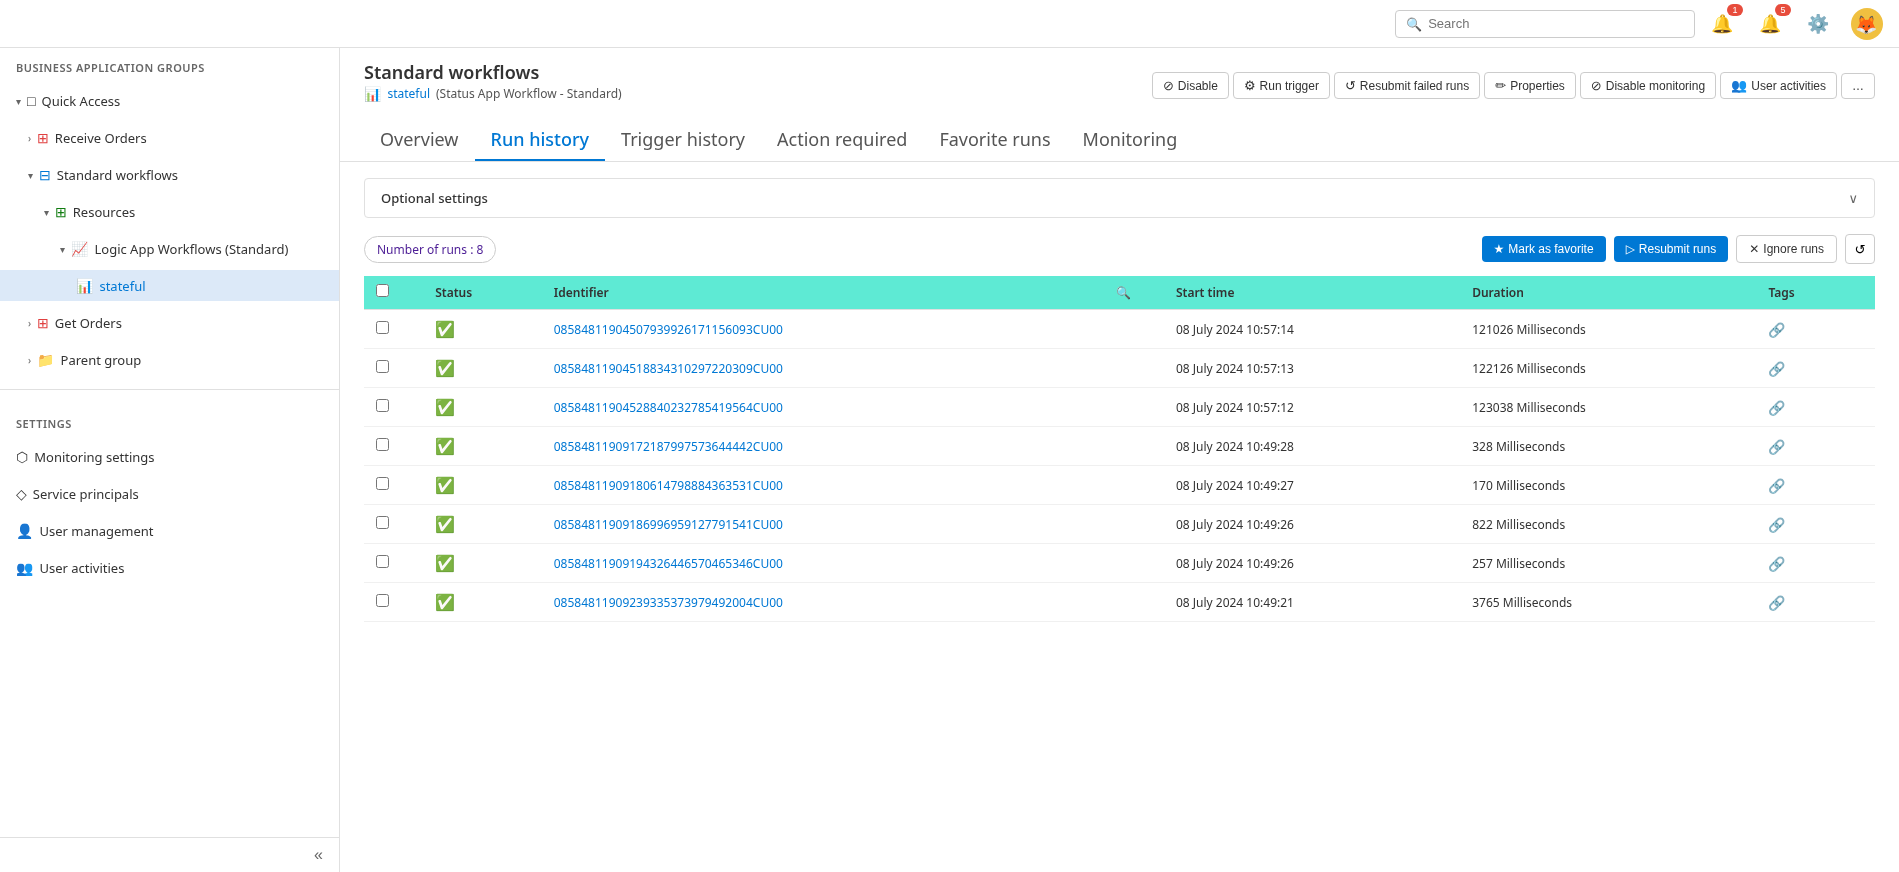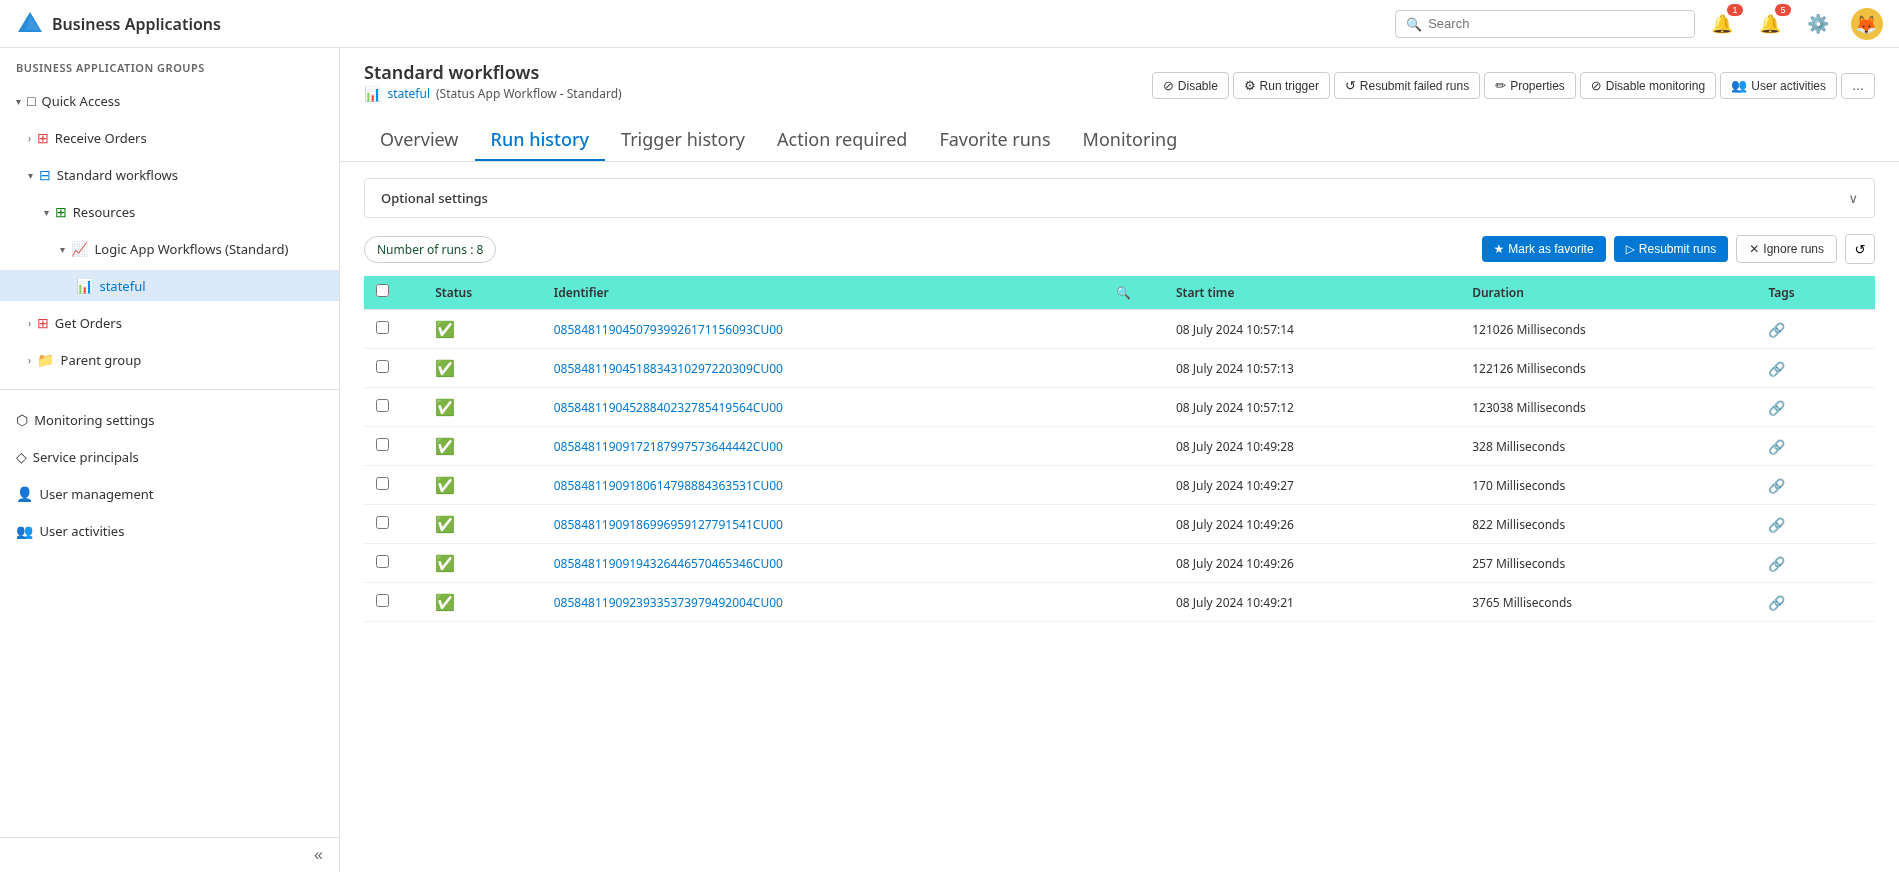--- a/index.html
+++ b/index.html
@@ -126,21 +126,21 @@
     }
     .optional-settings-header span { font-size: 13px; font-weight: 500; }
     .chevron-icon { font-size: 16px; color: #666; }
 
     
     .filters-row {
       display: flex; align-items: center; justify-content: space-between; margin-bottom: 12px;
     }
     .number-badge {
       display: inline-flex; align-items: center; padding: 4px 12px;
-      border: 1px solid #ccc; border-radius: 16px; font-size: 12px; color: #14532d; gap: 4px;
+      border: 1px solid #ccc; border-radius: 16px; font-size: 12px; color: #4c1d95; gap: 4px;
     }
 
     .action-buttons { display: flex; gap: 8px; align-items: center; }
     .btn-primary {
       display: flex; align-items: center; gap: 4px; padding: 6px 12px;
       background: #0078d4; color: #fff; border: none; border-radius: 4px;
       cursor: pointer; font-size: 12px; font-weight: 500;
     }
     .btn-danger {
       display: flex; align-items: center; gap: 4px; padding: 6px 12px;
@@ -174,27 +174,20 @@
     .col-identifier { width: 380px; }
     .col-search { width: 40px; }
     .col-starttime { width: 200px; }
     .col-duration { width: 200px; }
     .col-tags { width: 80px; }
   </style>
 </head>
 <body>
 
 <div class="top-header">
-  <div class="brand-logo">
-    <svg class="logo-icon" viewBox="0 0 28 28" xmlns="http://www.w3.org/2000/svg">
-      <polygon points="14,2 26,22 2,22" fill="#0078d4" opacity="0.85"></polygon>
-      <polygon points="14,6 24,20 10,20" fill="#50a0e0" opacity="0.5"></polygon>
-    </svg>
-    <span>Business Applications</span>
-  </div>
   <div class="header-spacer"></div>
   <div class="search-box">
     <span style="color:#888;">🔍</span>
     <input type="text" placeholder="Search" style="">
   </div>
   <div class="header-icons">
     <button class="header-icon-btn">
       <span style="font-size:18px;">🔔</span>
       <span class="badge">1</span>
     </button>
@@ -256,20 +249,21 @@
     </div>
 
     <div class="sidebar-item sidebar-indent-1">
       <span class="expand-arrow">›</span>
       <span class="item-icon" style="color:#e07000;">📁</span>
       <span>Parent group</span>
     </div>
 
     <div class="sidebar-divider"></div>
 
+    <div class="sidebar-settings-title">SETTINGS</div>
 
     <div class="sidebar-item">
       <span class="item-icon">⬡</span>
       <span>Monitoring settings</span>
     </div>
 
     <div class="sidebar-item">
       <span class="item-icon">◇</span>
       <span>Service principals</span>
     </div>

